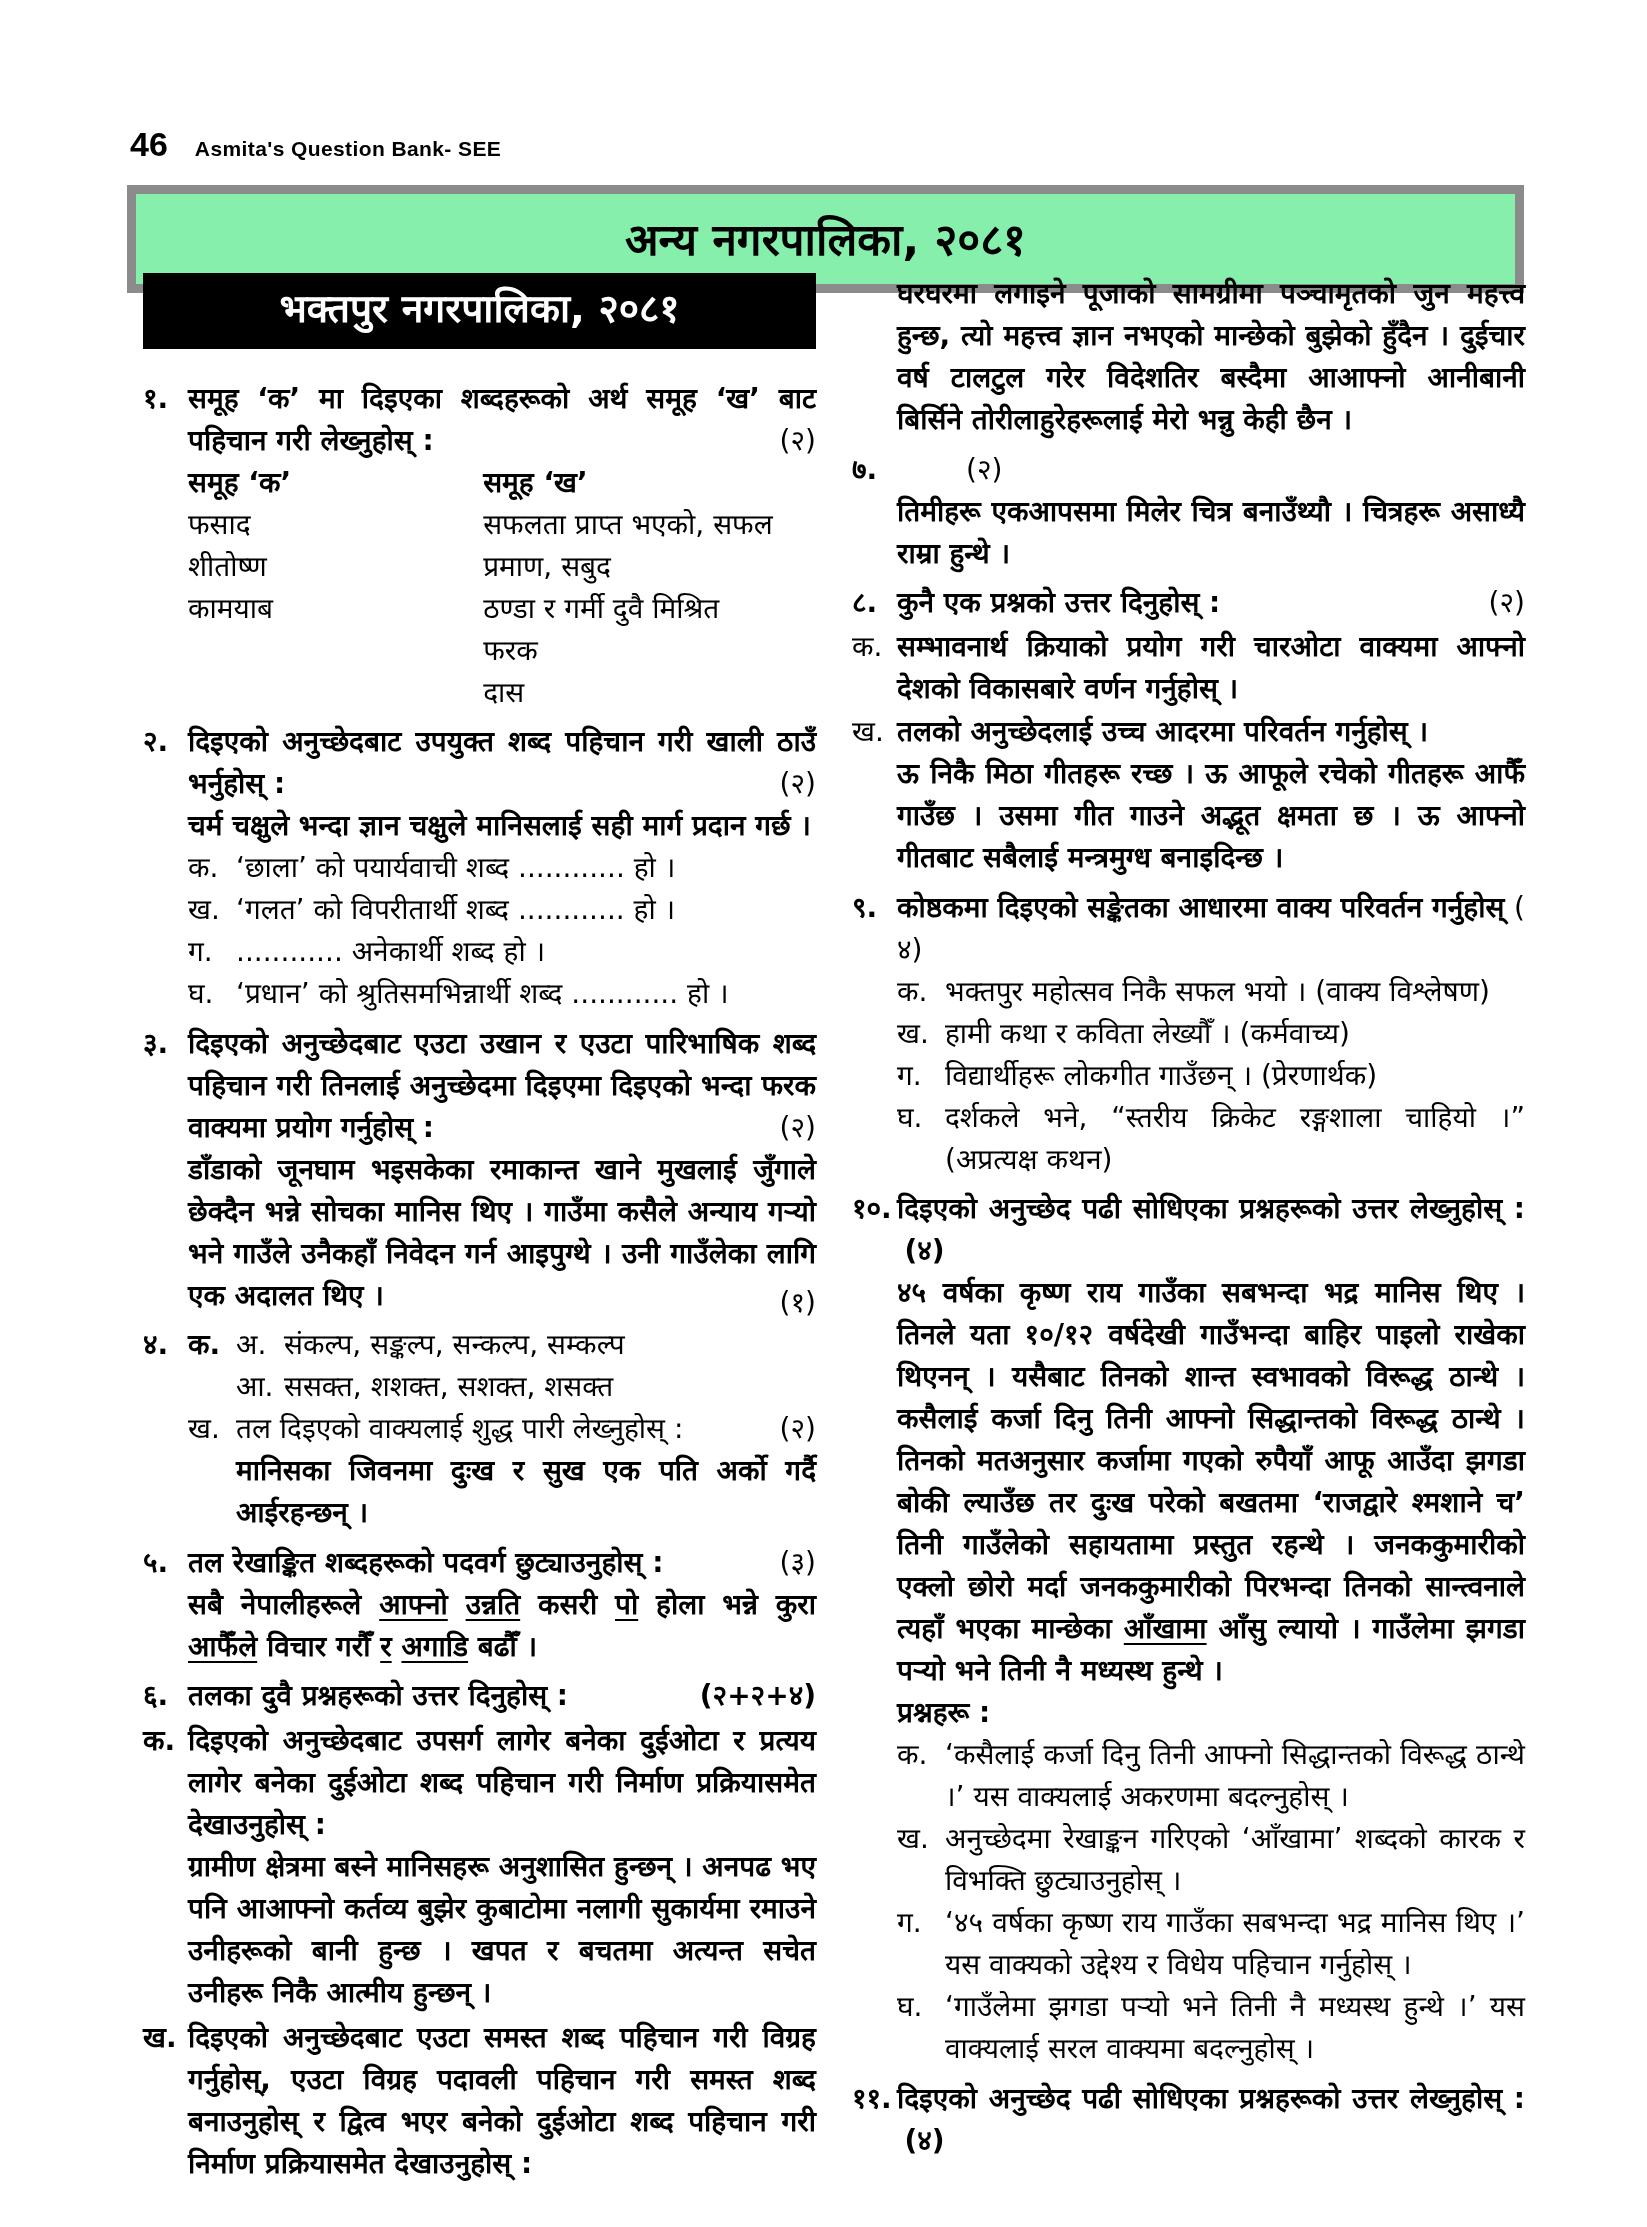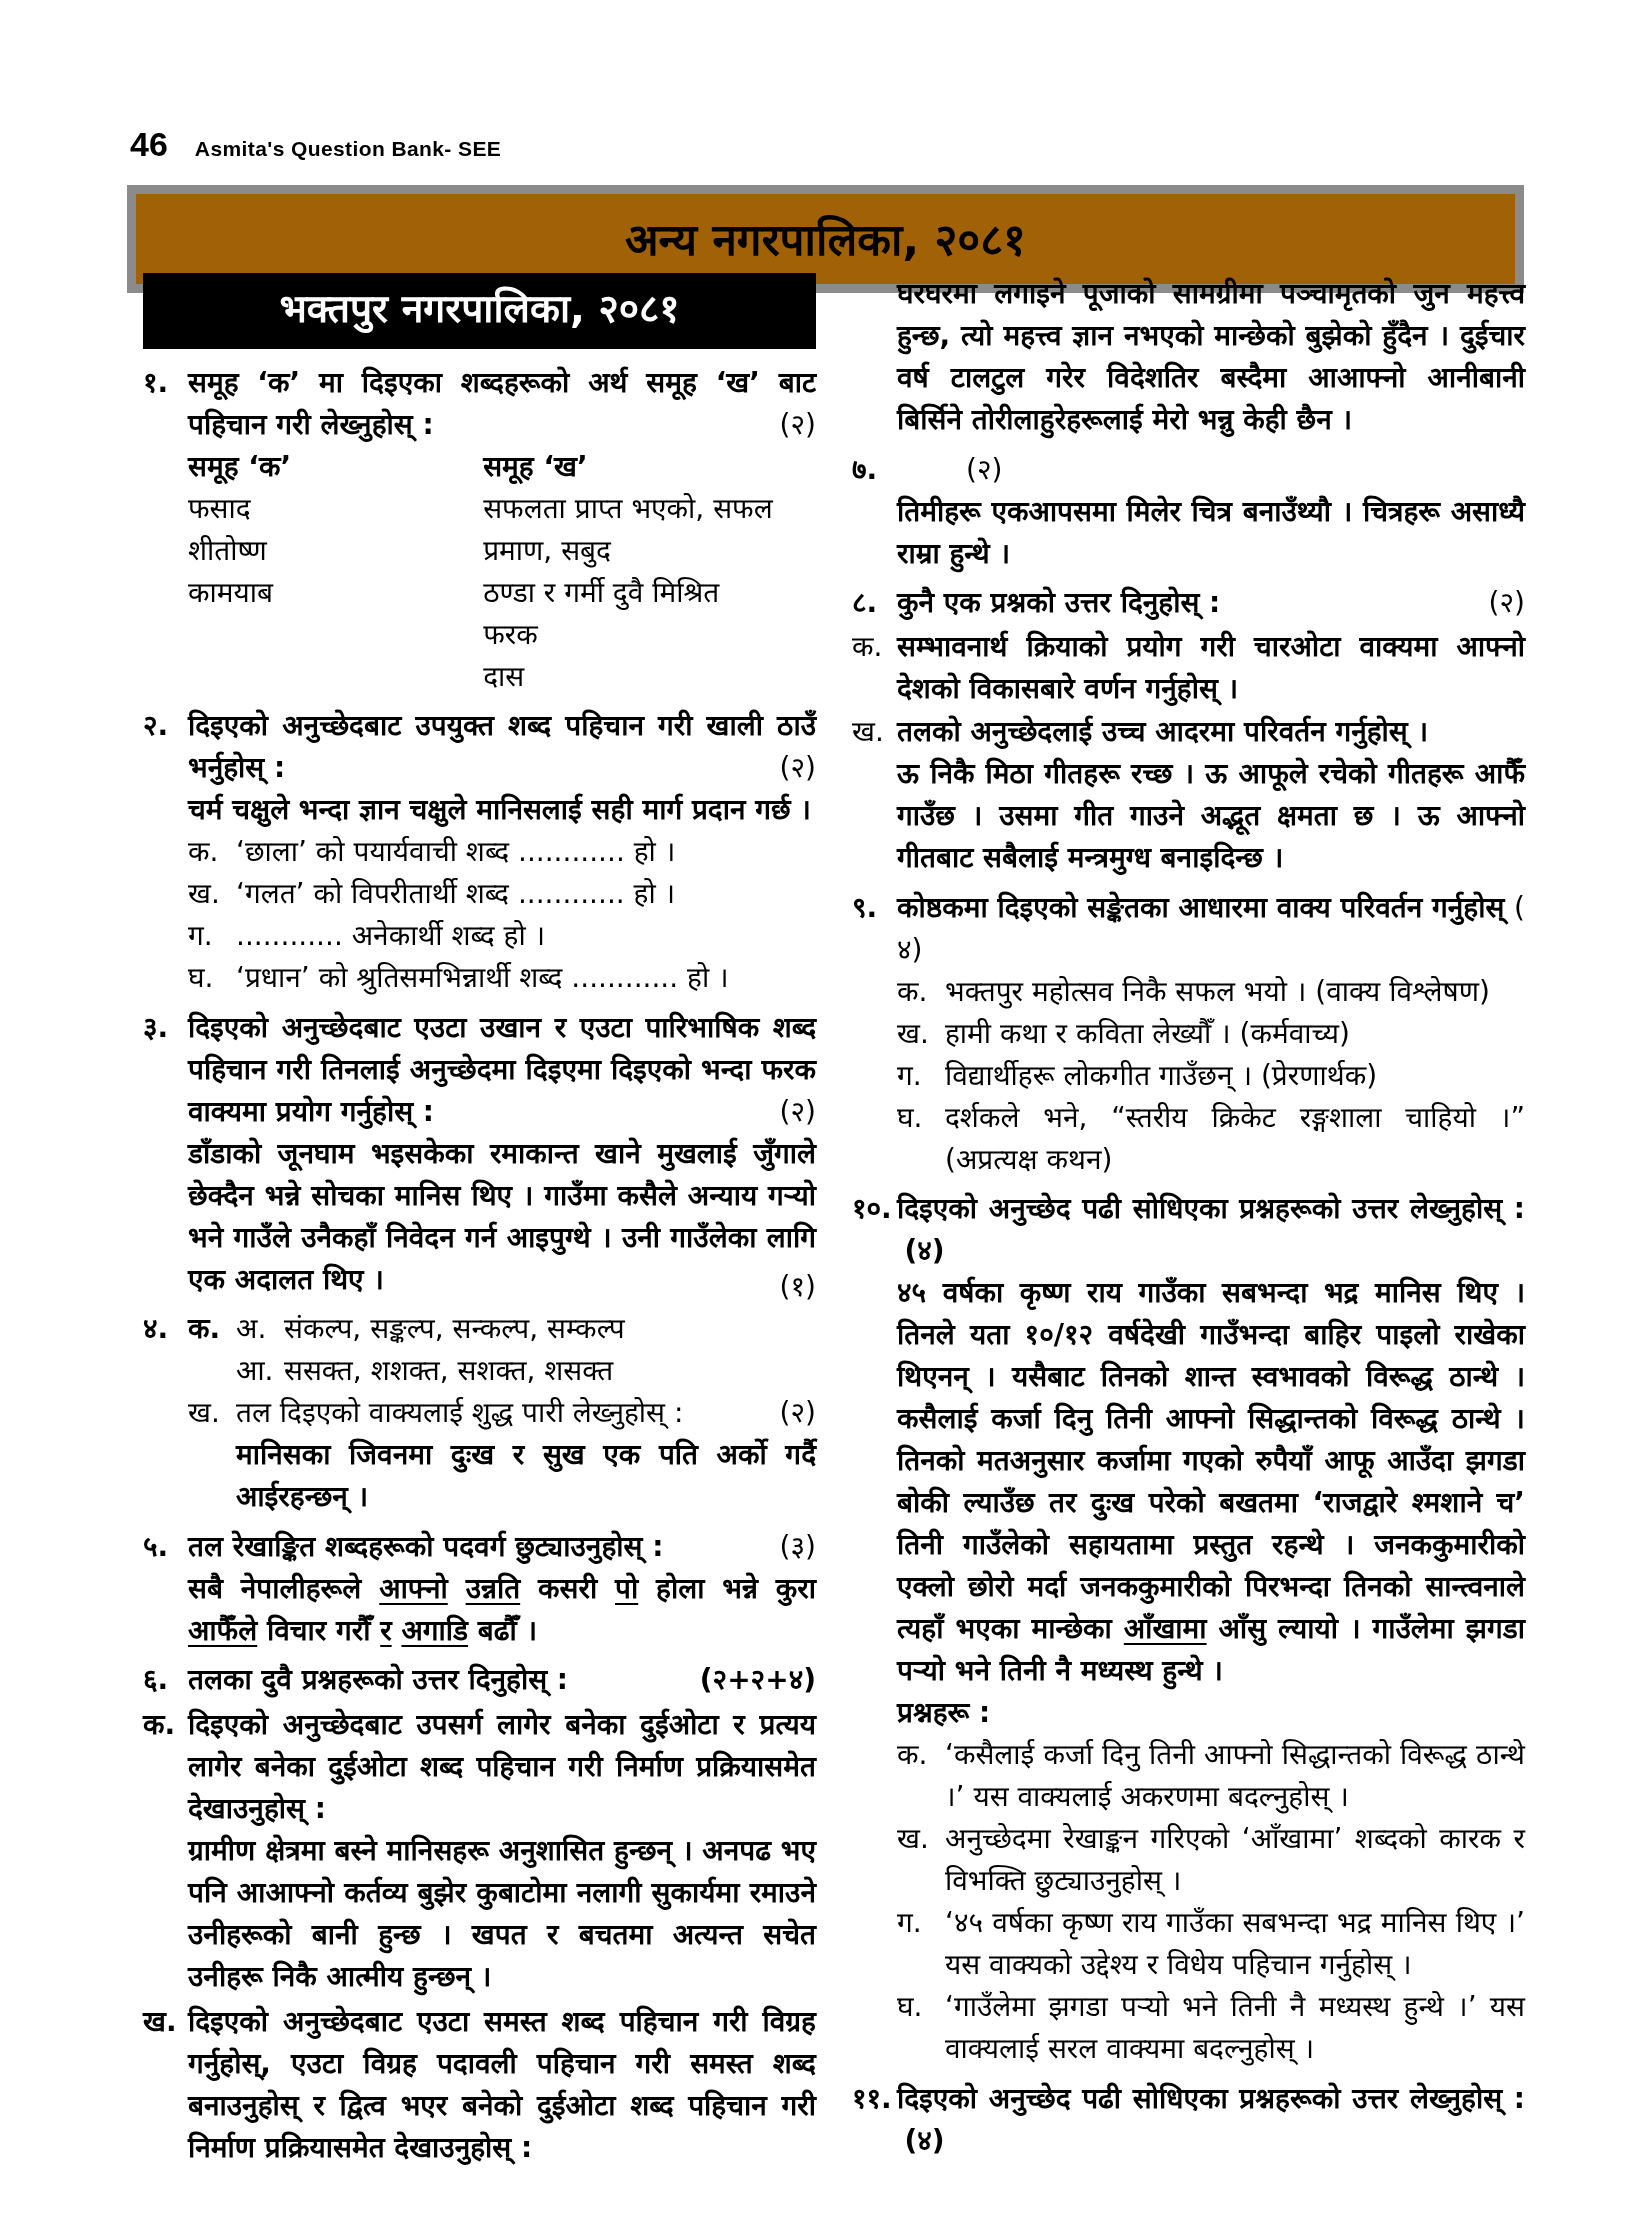--- a/index.html
+++ b/index.html
@@ -8,27 +8,27 @@
     background:#ffffff;color:#000;
     font-family:"DejaVu Sans","Liberation Sans",sans-serif;
   }
   
   .pagehead{position:absolute;top:125px;left:130px;display:flex;align-items:baseline;gap:27px;
     font-family:"Liberation Sans",sans-serif;font-weight:700}
   .pagenum{font-size:34px}
   .booktitle{font-size:21px;letter-spacing:0.4px}
   
   .banner{position:absolute;left:127px;top:185px;width:1397px;box-sizing:border-box;
-    border:9.8px solid #8b8b8b;background:#a16207;text-align:center;padding:13.6px 7.5px 16.6px}
+    border:9.8px solid #8b8b8b;background:#86efac;text-align:center;padding:13.6px 7.5px 16.6px}
   .banner-title{font-size:44px;font-weight:700}
   
   .cols{position:absolute;left:143px;top:273px;width:1381px;display:flex;gap:36px}
   .col{width:673px;flex:0 0 auto;font-size:28px;line-height:42px}
   .leftbar{background:#000;color:#fff;text-align:center;font-weight:700;font-size:39px;
-    line-height:1.25;padding:12px 0 15px;margin-bottom:13px}
+    line-height:1.25;padding:12px 0 15px;margin-bottom:29px}
   
   .q{display:flex;margin-bottom:7.5px}
   .qno{min-width:45px;flex:0 0 auto;font-weight:700}
   .qno.plain{font-weight:400}
   .qc{flex:1;min-width:0;position:relative}
   .qhead{font-weight:700;text-align:justify;position:relative}
   .qhead .marks-abs{position:absolute;right:0;bottom:0;font-weight:400}
   .qhead .marks-abs.bold{font-weight:700}
   .marks-inline{font-weight:700;margin-left:7.5px}
   .paren{font-weight:400}

